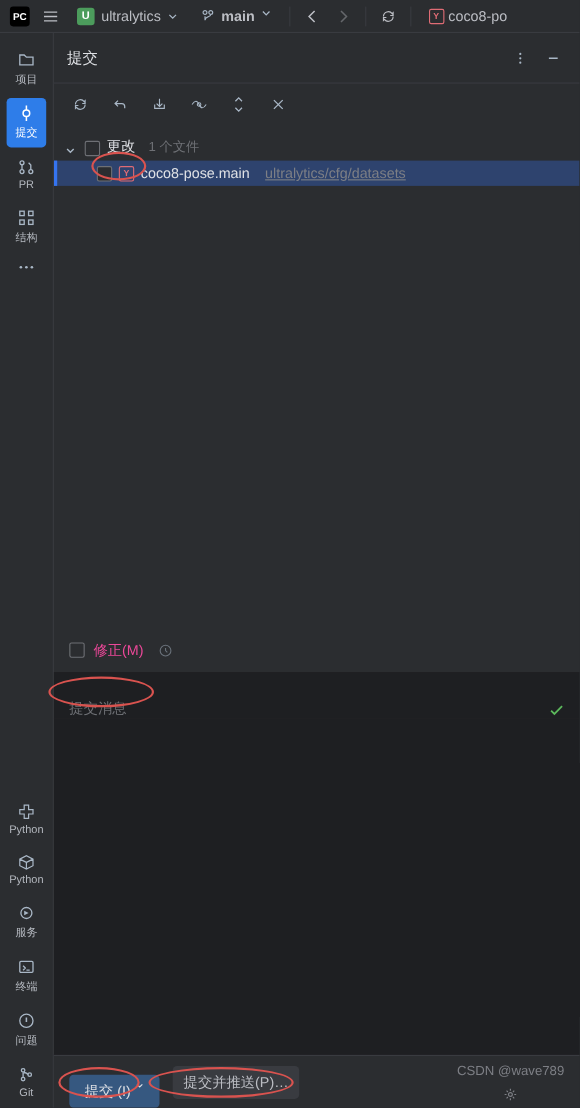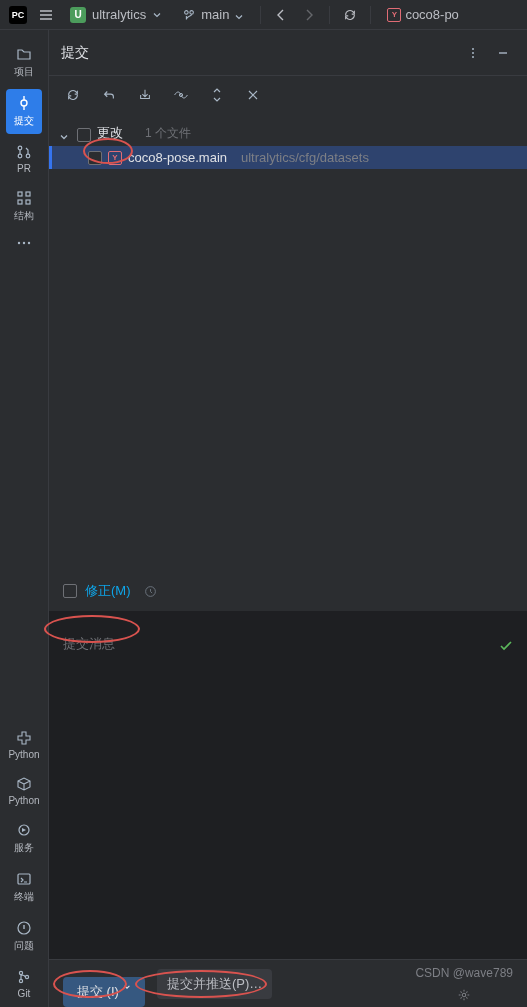--- a/index.html
+++ b/index.html
@@ -64,24 +64,25 @@
       border-radius: 3px;
       color: #fff;
       font-size: 10px;
       font-weight: bold;
       display: flex;
       align-items: center;
       justify-content: center;
     }
     .branch-selector {
       display: flex;
-      align-items: flex-end;
+      align-items: flex-start;
       gap: 5px;
       padding: 2px 8px;
       cursor: pointer;
+      font-weight: bold;
     }
     .divider-v {
       width: 1px;
       height: 18px;
       background: #393b40;
       margin: 0 4px;
     }
     .tab-file {
       display: flex;
       align-items: center;
@@ -193,50 +194,51 @@
       background: #2b2d30;
       cursor: pointer;
     }
     .group-name {
       font-weight: 500;
       color: #dfe1e5;
     }
     .file-count {
       color: #6e7075;
       font-size: 12px;
-      margin-left: 16px;
+      margin-left: 6px;
     }
     .change-file {
       display: flex;
       align-items: center;
       gap: 6px;
       padding: 4px 10px 4px 36px;
       background: #2e436e;
       border-left: 3px solid #3574f0;
       margin-left: 0;
     }
     .change-file .file-name {
       color: #dfe1e5;
     }
     .change-file .file-path {
       color: #7d7f85;
       margin-left: 8px;
+      text-decoration: underline;
     }
     .annotation-oval {
       position: absolute;
       border: 2px solid #d9534f;
       border-radius: 50%;
       pointer-events: none;
     }
     .amend-row {
       display: flex;
       align-items: center;
       gap: 8px;
       padding: 8px 14px 8px 14px;
-      color: #0ea5e9;
+      color: #ec4899;
     }
     .commit-msg-area {
       height: 42px;
       display: flex;
       align-items: flex-end;
       justify-content: space-between;
       padding: 0 14px;
       background: #1e1f22;
       border: none;
       position: relative;

